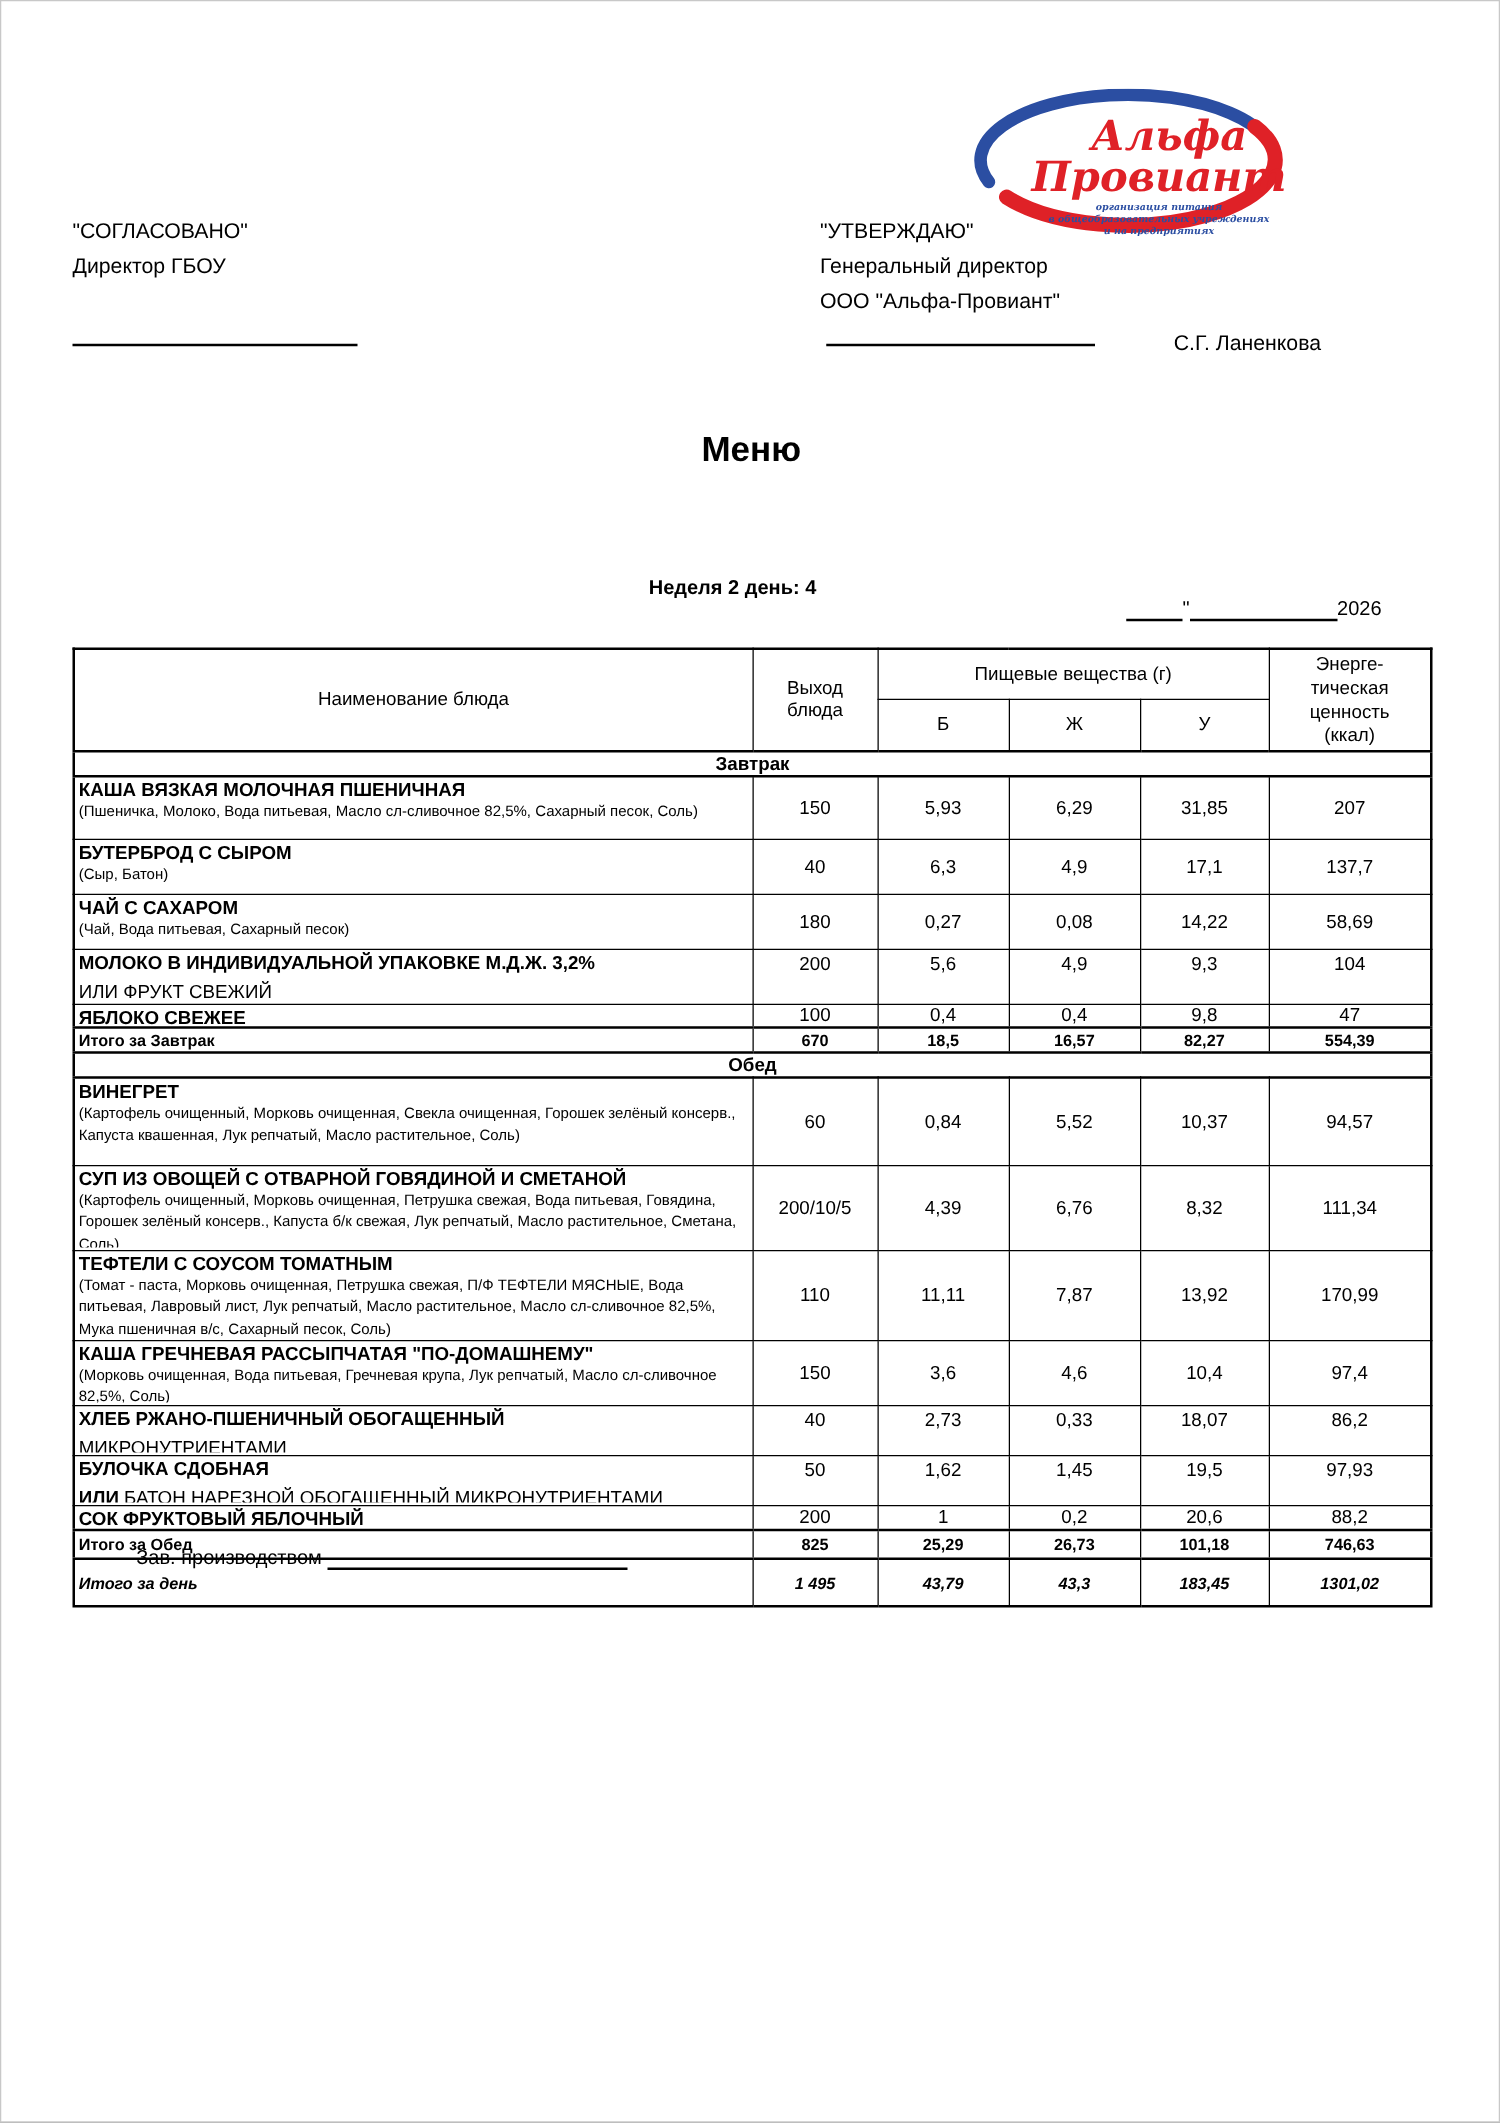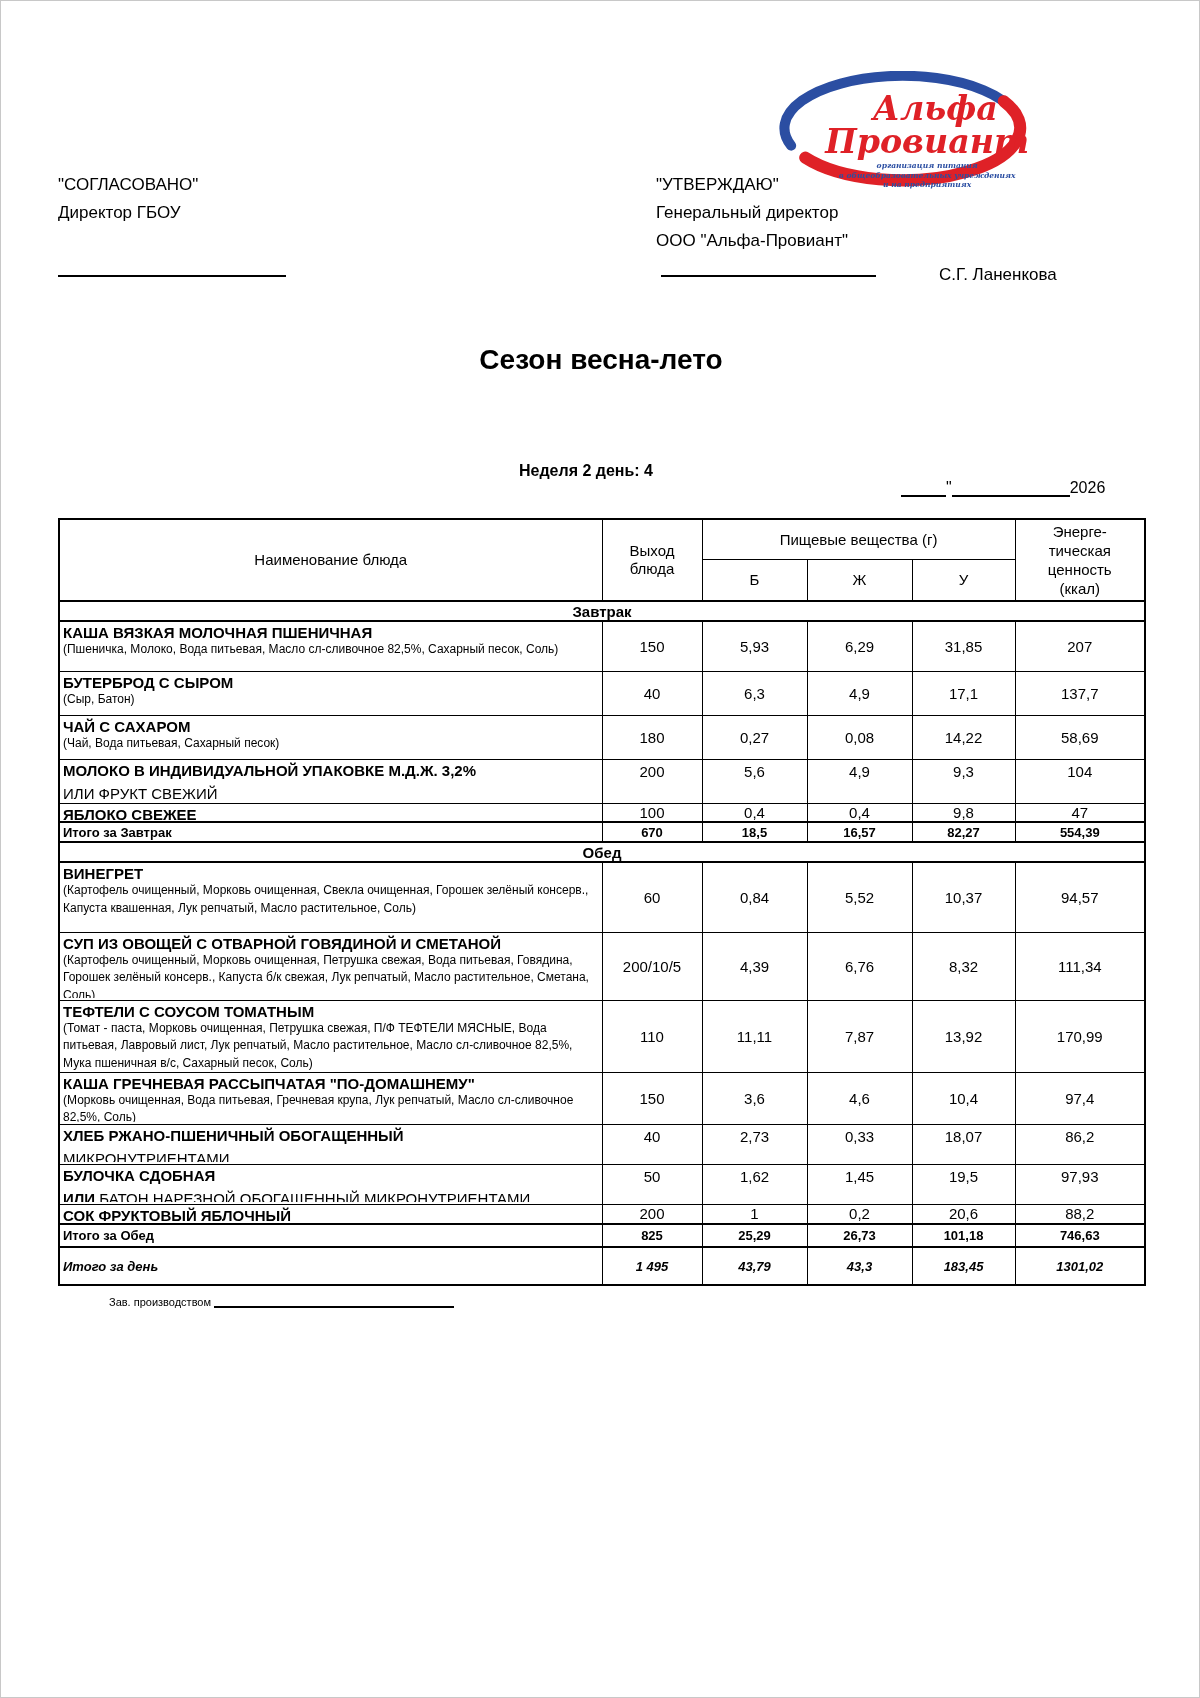--- a/index.html
+++ b/index.html
@@ -43,21 +43,21 @@
   .total-row td.lbl{text-align:left;padding-left:3px;}
   .num{text-align:center;font-size:15px;vertical-align:middle;}
   .num.vtop{vertical-align:top;padding-top:3px;}
   td.name-cell{vertical-align:top;}
   .nw{overflow:hidden;padding-left:3px;padding-right:4px;}
   .dish-name{font-size:15px;line-height:17px;padding-top:2px;white-space:nowrap;font-weight:bold;}
   .dish-name2{font-size:15px;line-height:17px;margin-top:6px;white-space:nowrap;}
   .or-bold{font-weight:bold;text-align:center;}
   .ingredients{font-size:12px;line-height:17.5px;}
   
-  .footer{position:absolute;left:108px;top:1288px;font-size:11px;}
+  .footer{position:absolute;left:108px;top:1236px;font-size:16px;}
   .footer .blank.b3{width:240px;height:17px;}
 </style>
 </head>
 <body>
 
 <div class="page">
 
   <div class="sig-left">
     <div>"СОГЛАСОВАНО"</div>
     <div>Директор ГБОУ</div>
@@ -76,21 +76,21 @@
     <path d="M 15 73 A 117 52 0 1 1 242 60" fill="none" stroke="#2b4ea2" stroke-width="10" stroke-linecap="round"></path>
     <path d="M 29 85 A 117 52 0 0 0 226 29" fill="none" stroke="#df2127" stroke-width="12" stroke-linecap="round"></path>
     <text x="158" y="48" font-size="33" fill="#df2127" text-anchor="middle">Альфа</text>
     <text x="150" y="80" font-size="33" fill="#df2127" text-anchor="middle">Провиант</text>
     <text x="150" y="95" font-size="7.5" fill="#2b4ea2" text-anchor="middle">организация питания</text>
     <text x="150" y="105" font-size="7.5" fill="#2b4ea2" text-anchor="middle">в общеобразовательных учреждениях</text>
     <text x="150" y="114" font-size="7.5" fill="#2b4ea2" text-anchor="middle">и на предприятиях</text>
   </svg>
 
   <div class="title-block">
-    <div>Сезон весна-лето</div>
+    <div>Меню</div>
   </div>
   <div class="week-line">Неделя 2  день: 4</div>
 
   <div class="date-line">
     <span class="blank b1"></span><span>"</span><span class="blank b2"></span><span>2026</span>
   </div>
 
   <table class="menu-table">
     <colgroup>
       <col style="width:543px">

